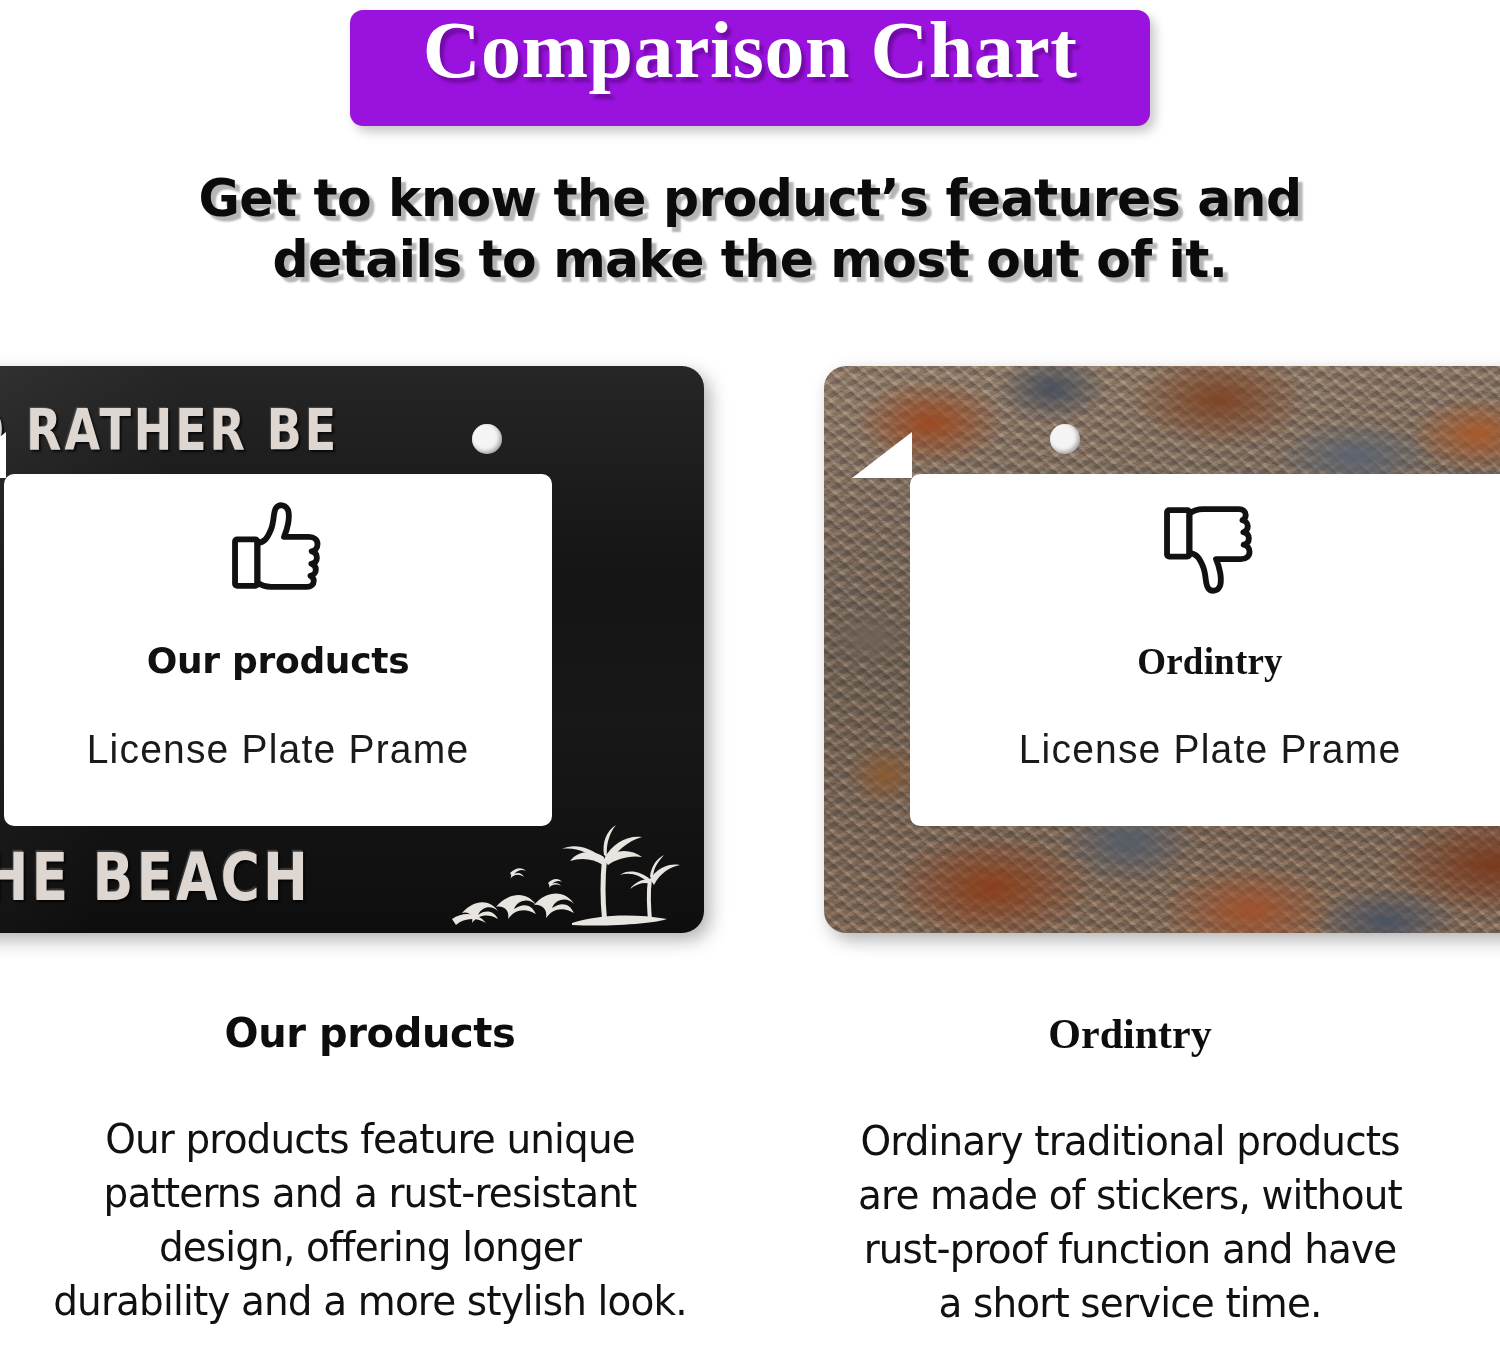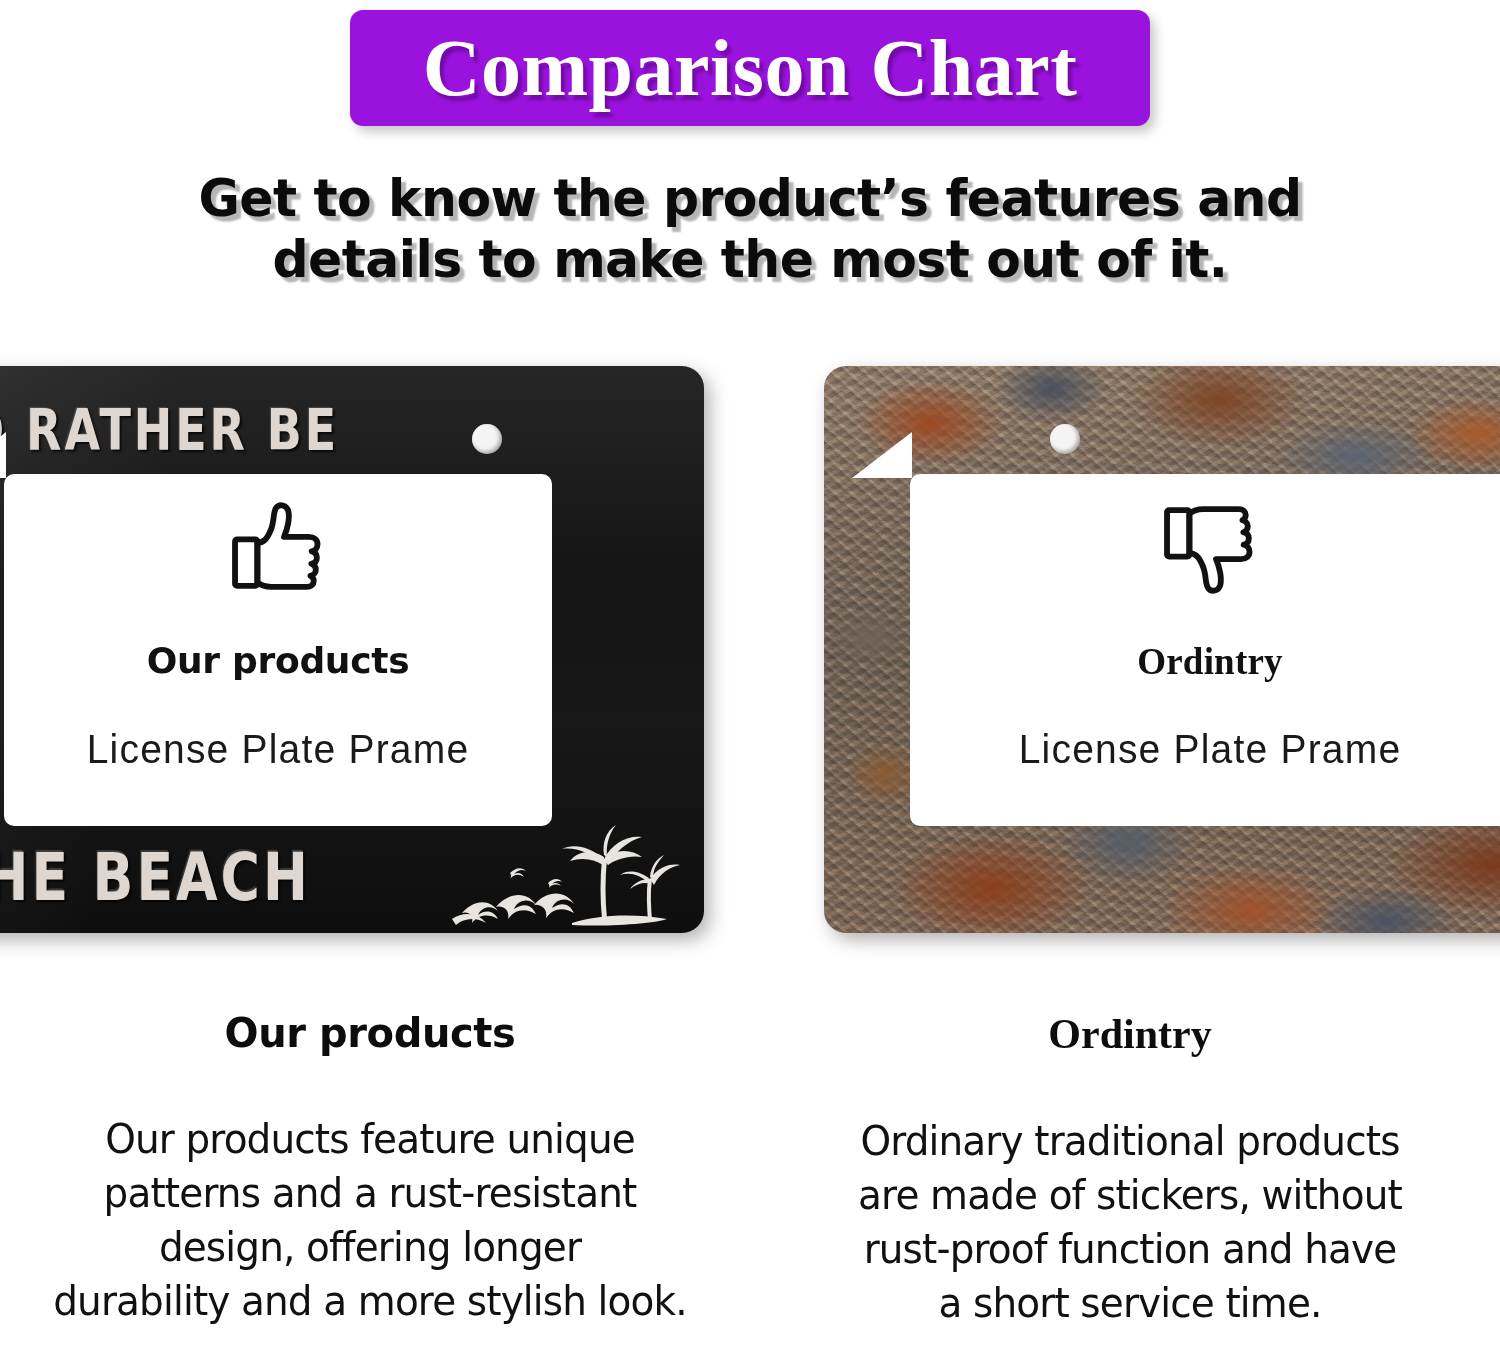--- a/index.html
+++ b/index.html
@@ -23,21 +23,21 @@
   #title-banner {
     position: absolute;
     left: 350px;
     top: 10px;
     width: 800px;
     height: 116px;
     background: #9a12dd;
     border-radius: 13px;
     box-shadow: 5px 6px 11px rgba(0,0,0,0.22);
     display: flex;
-    align-items: center;
+    align-items: flex-start;
     justify-content: center;
   }
   #title-text {
     font-family: "Liberation Serif", "DejaVu Serif", serif;
     font-weight: bold;
     font-size: 80px;
     line-height: 1;
     color: #ffffff;
     letter-spacing: 0.5px;
     text-shadow: 4px 5px 3px rgba(60,0,90,0.42);

